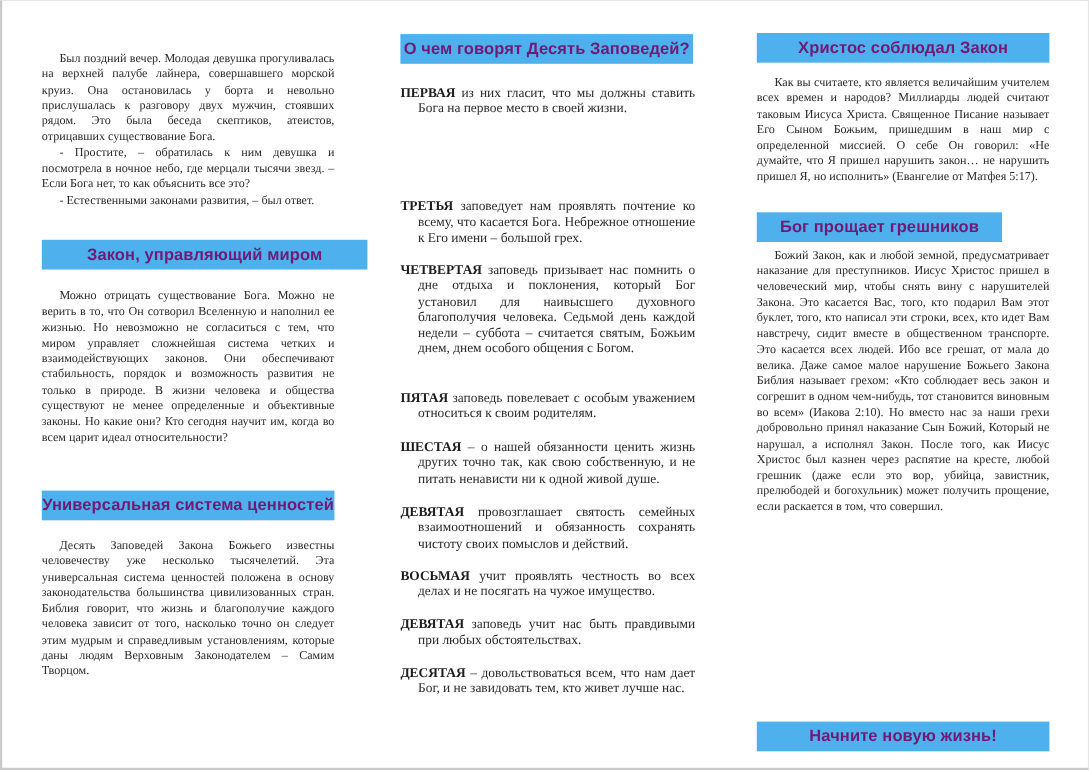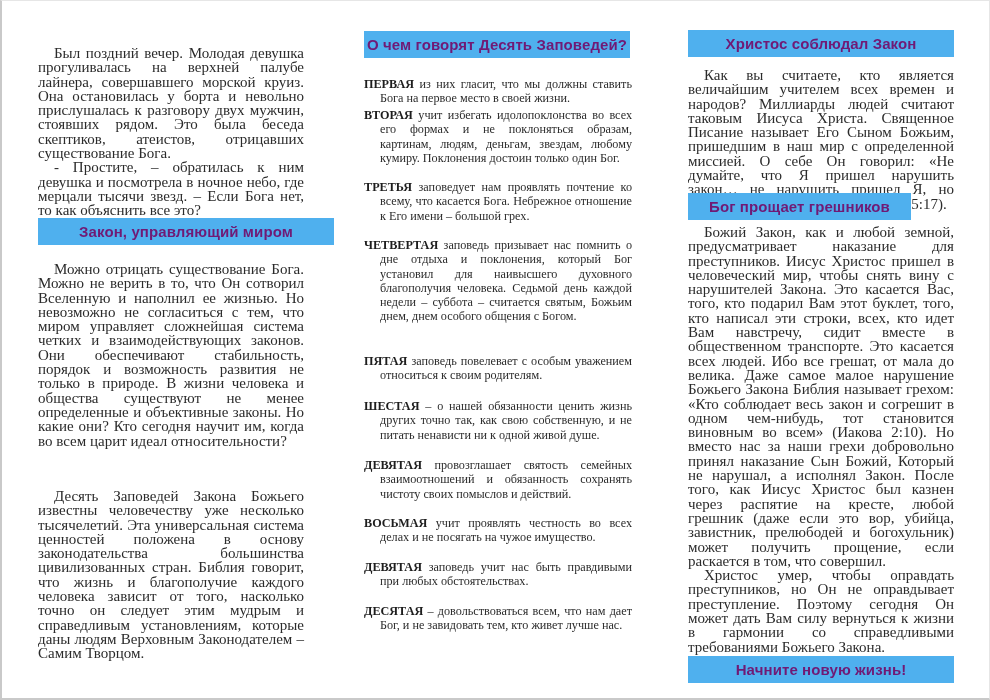--- a/index.html
+++ b/index.html
@@ -35,21 +35,21 @@
       font-weight: bold;
       font-size: 15px;
       text-align: center;
       height: 27px;
       line-height: 27px;
       white-space: nowrap;
       letter-spacing: 0.1px;
     }
     .para {
       position: absolute;
-      font-size: 15px;
+      font-size: 11px;
       line-height: 14.3px;
       text-align: justify;
       text-indent: 16px;
       hyphens: none;
     }
     .para p { text-indent: 16px; text-align: justify; }
     .cmd {
       position: absolute;
       font-size: 12.2px;
       line-height: 14.3px;
@@ -70,34 +70,32 @@
       <p>- Простите, – обратилась к ним девушка и посмотрела в ночное небо, где мерцали тысячи звезд. – Если Бога нет, то как объяснить все это?</p>
       <p>- Естественными законами развития, – был ответ.</p>
     </div>
 
     <div class="banner" style="top:217px; left:0; width:296px;">Закон, управляющий миром</div>
 
     <div class="para" style="top:261px; left:0; width:266px;">
       <p>Можно отрицать существование Бога. Можно не верить в то, что Он сотворил Вселенную и наполнил ее жизнью. Но невозможно не согласиться с тем, что миром управляет сложнейшая система четких и взаимодействующих законов. Они обеспечивают стабильность, порядок и возможность развития не только в природе. В жизни человека и общества существуют не менее определенные и объективные законы. Но какие они? Кто сегодня научит им, когда во всем царит идеал относительности?</p>
     </div>
 
+    <div class="banner" style="top:445px; left:0; width:266px;">Универсальная система ценностей</div>
 
     <div class="para" style="top:488px; left:0; width:266px;">
       <p>Десять Заповедей Закона Божьего известны человечеству уже несколько тысячелетий. Эта универсальная система ценностей положена в основу законодательства большинства цивилизованных стран. Библия говорит, что жизнь и благополучие каждого человека зависит от того, насколько точно он следует этим мудрым и справедливым установлениям, которые даны людям Верховным Законодателем – Самим Творцом.</p>
     </div>
   </div>
 
   <div class="col col2">
     <div class="banner" style="top:30px; left:0; width:266px;">О чем говорят Десять Заповедей?</div>
 
     <div class="cmd" style="top:64px; left:0; width:268px;margin-top:12px;">
       <b>ПЕРВАЯ</b><span> из них гласит, что мы должны ставить Бога на первое место в своей жизни.</span>
-    </div>
-    <div class="cmd" style="top:107px; left:0; width:268px;">
-      <b>ВТОРАЯ</b><span> учит избегать идолопоклонства во всех его формах и не поклоняться образам, картинам, людям, деньгам, звездам, любому кумиру. Поклонения достоин только один Бог.</span>
     </div>
     <div class="cmd" style="top:179px; left:0; width:268px;">
       <b>ТРЕТЬЯ</b><span> заповедует нам проявлять почтение ко всему, что касается Бога. Небрежное отношение к Его имени – большой грех.</span>
     </div>
     <div class="cmd" style="top:237px; left:0; width:268px;">
       <b>ЧЕТВЕРТАЯ</b><span> заповедь призывает нас помнить о дне отдыха и поклонения, который Бог установил для наивысшего духовного благополучия человека. Седьмой день каждой недели – суббота – считается святым, Божьим днем, днем особого общения с Богом.</span>
     </div>
     <div class="cmd" style="top:398px; left:0; width:268px;">
       <b>ШЕСТАЯ</b><span> – о нашей обязанности ценить жизнь других точно так, как свою собственную, и не питать ненависти ни к одной живой душе.</span>
     </div>
@@ -122,19 +120,18 @@
     <div class="banner" style="top:29px; left:0; width:266px;">Христос соблюдал Закон</div>
 
     <div class="para" style="top:67px; left:0; width:266px;">
       <p>Как вы считаете, кто является величайшим учителем всех времен и народов? Миллиарды людей считают таковым Иисуса Христа. Священное Писание называет Его Сыном Божьим, пришедшим в наш мир с определенной миссией. О себе Он говорил: «Не думайте, что Я пришел нарушить закон… не нарушить пришел Я, но исполнить» (Евангелие от Матфея 5:17).</p>
     </div>
 
     <div class="banner" style="top:192px; left:0; width:223px;">Бог прощает грешников</div>
 
     <div class="para" style="top:224px; left:0; width:266px;">
       <p>Божий Закон, как и любой земной, предусматривает наказание для преступников. Иисус Христос пришел в человеческий мир, чтобы снять вину с нарушителей Закона. Это касается Вас, того, кто подарил Вам этот буклет, того, кто написал эти строки, всех, кто идет Вам навстречу, сидит вместе в общественном транспорте. Это касается всех людей. Ибо все грешат, от мала до велика. Даже самое малое нарушение Божьего Закона Библия называет грехом: «Кто соблюдает весь закон и согрешит в одном чем-нибудь, тот становится виновным во всем» (Иакова 2:10). Но вместо нас за наши грехи добровольно принял наказание Сын Божий, Который не нарушал, а исполнял Закон. После того, как Иисус Христос был казнен через распятие на кресте, любой грешник (даже если это вор, убийца, завистник, прелюбодей и богохульник) может получить прощение, если раскается в том, что совершил.</p>
-      <p>Христос умер, чтобы оправдать преступников, но Он не оправдывает преступление. Поэтому сегодня Он может дать Вам силу вернуться к жизни в гармонии со справедливыми требованиями Божьего Закона.</p>
     </div>
 
     <div class="banner" style="top:615px; left:0; width:266px;margin-top:40px;">Начните новую жизнь!</div>
   </div>
 
 </div>
 
 </body></html>

